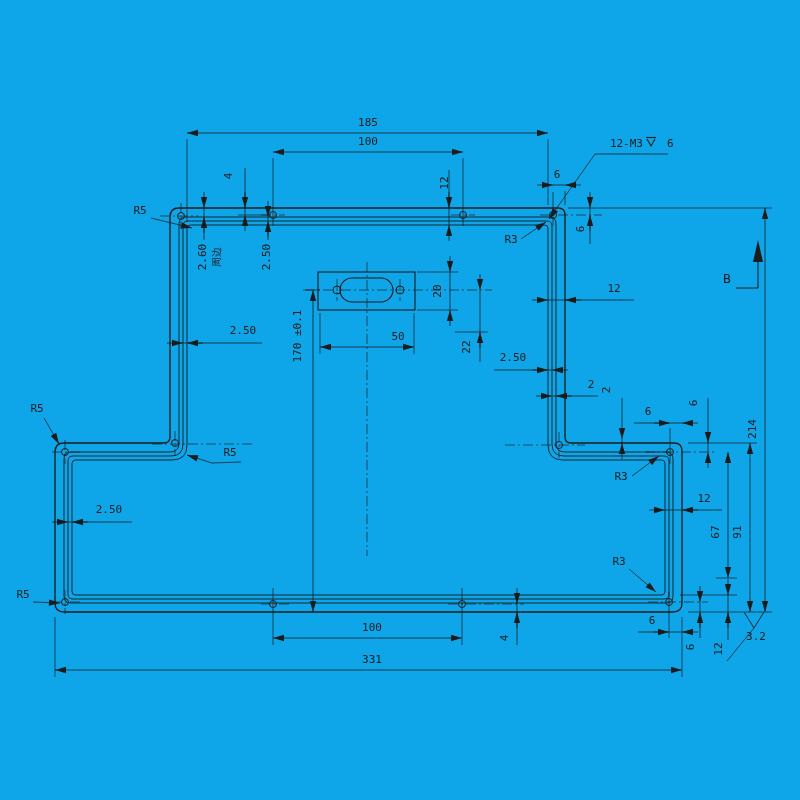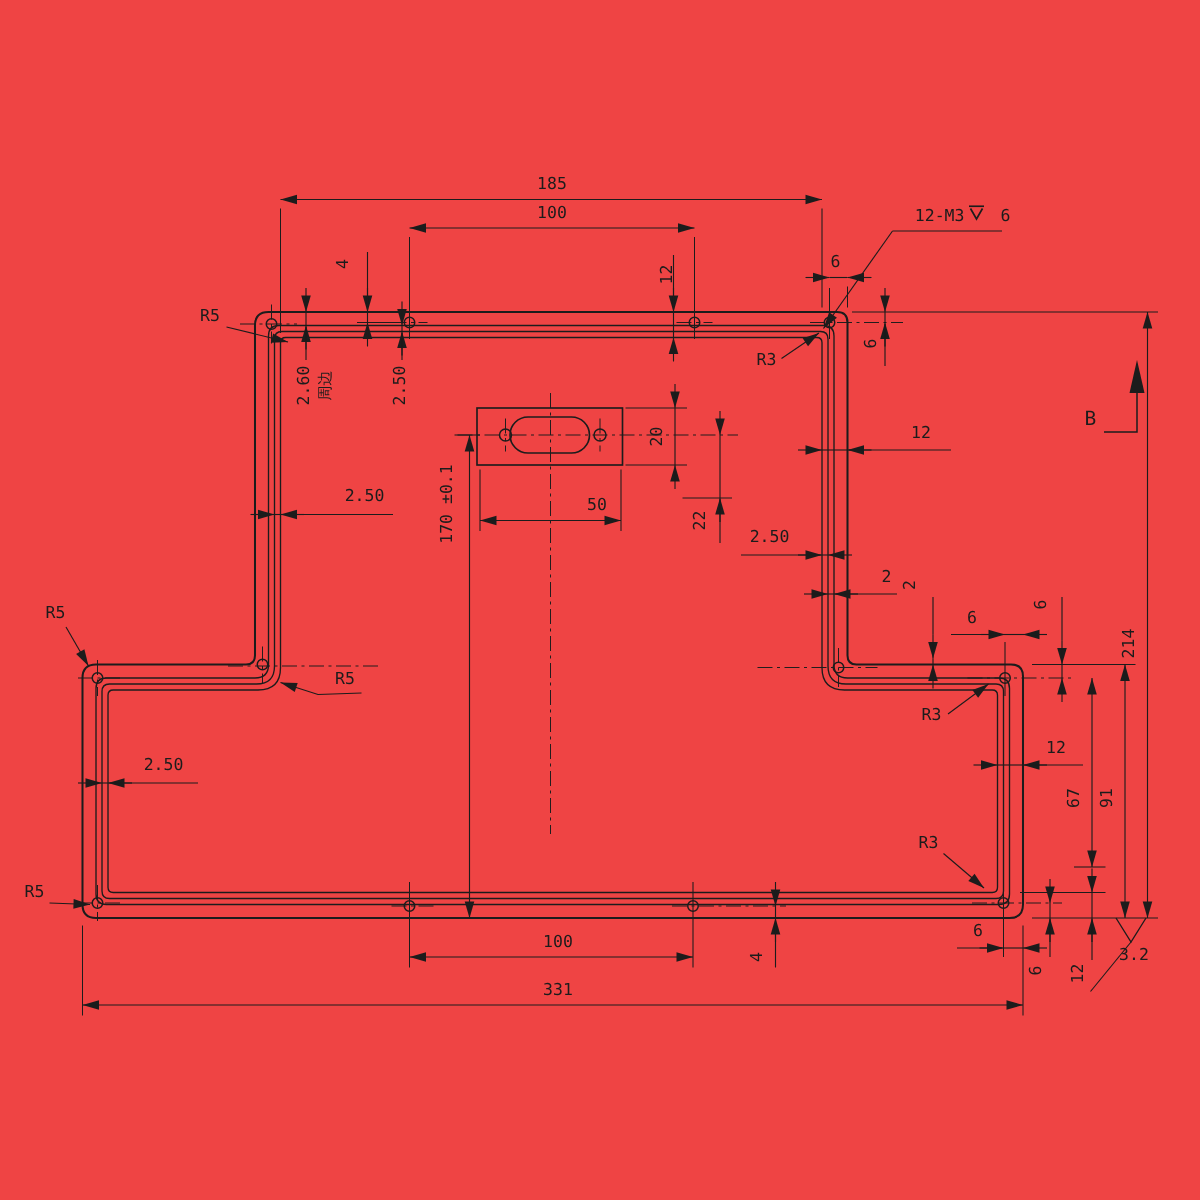--- a/index.html
+++ b/index.html
@@ -1,16 +1,16 @@
 <!DOCTYPE html>
 <html><head>
 <meta charset="utf-8">
 <style>
   html,body{margin:0;padding:0;background:#ffffff;}
-  #page{position:relative;width:800px;height:800px;background:#ef4444;overflow:hidden;
+  #page{position:relative;width:800px;height:800px;background:#0ea5e9;overflow:hidden;
         font-family:"DejaVu Sans Mono","DejaVu Sans",monospace;}
   svg{position:absolute;left:0;top:0;}
   svg text{font-family:"DejaVu Sans Mono","DejaVu Sans",monospace;fill:#1c1c1c;}
 </style>
 </head>
 <body>
 
 <div id="page">
   <svg id="cad" width="800" height="800" viewBox="0 0 800 800">
       <path d="M170.0 217.0 Q170 208 179.0 208.0 L558.0 208.0 Q565 208 565.0 215.0 L565.0 437.0 Q565 443 571.0 443.0 L674.0 443.0 Q682 443 682.0 451.0 L682.0 603.0 Q682 612 673.0 612.0 L64.0 612.0 Q55 612 55.0 603.0 L55.0 452.0 Q55 443 64.0 443.0 L164.0 443.0 Q170 443 170.0 437.0 Z" fill="none" stroke="#1c1c1c" stroke-width="1.35"></path>

